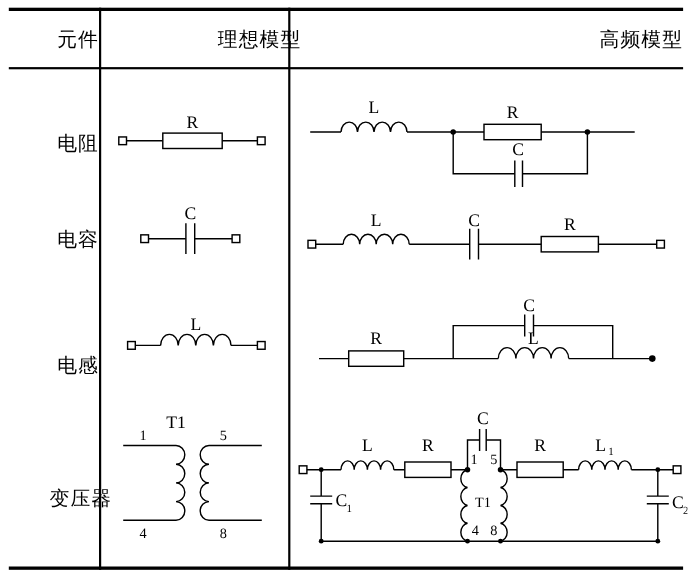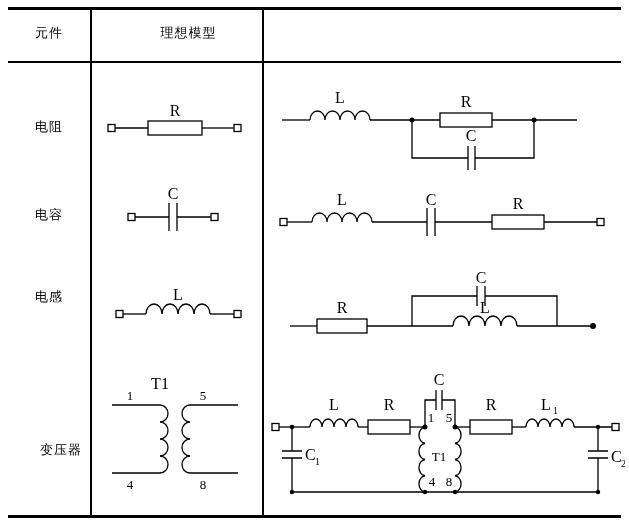--- a/index.html
+++ b/index.html
@@ -1,19 +1,19 @@
 <!DOCTYPE html>
 <html><head>
 <meta charset="utf-8">
 <style>
   html,body{margin:0;padding:0;background:#fff;}
   #stage{position:relative;width:629px;height:528px;background:#ffffff;overflow:hidden;
          font-family:"Liberation Serif","DejaVu Serif",serif;color:#000;}
   .hline,.vline{position:absolute;background:#000;}
-  .celltext{position:absolute;text-align:center;font-size:13px;letter-spacing:1px;font-family:Liberation Serif, serif;}
+  .celltext{position:absolute;text-align:right;font-size:18px;letter-spacing:1px;font-family:Liberation Serif, serif;}
   .diagram{position:absolute;}
   svg text{font-family:"Liberation Serif","DejaVu Serif",serif;font-size:16px;fill:#000;}
   svg text.small{font-size:13px;}
   svg text.sub{font-size:10px;}
   svg .wire{stroke:#000;stroke-width:1.3;fill:none;}
   svg .box{stroke:#000;stroke-width:1.3;fill:#fff;}
   svg .dot{fill:#000;stroke:none;}
 </style>
 </head>
 <body>
@@ -21,24 +21,25 @@
 <div id="stage">
 
   <div class="hline" style="left:8px;top:7px;width:613px;height:2.5px;"></div>
   <div class="hline" style="left:8px;top:61px;width:613px;height:1.5px;"></div>
   <div class="hline" style="left:8px;top:515px;width:613px;height:3px;"></div>
   <div class="vline" style="left:90px;top:7px;width:1.5px;height:511px;"></div>
   <div class="vline" style="left:262px;top:7px;width:1.5px;height:511px;"></div>
 
   <div class="celltext" style="left:8px;top:24px;width:82px;">元件</div>
   <div class="celltext" style="left:91px;top:24px;width:171px;margin-left:12px;">理想模型</div>
+  <div class="celltext" style="left:263px;top:24px;width:358px;">高频模型</div>
 
   <div class="celltext" style="left:8px;top:206px;width:82px;">电容</div>
   <div class="celltext" style="left:8px;top:118px;width:82px;">电阻</div>
-  <div class="celltext" style="left:8px;top:288px;width:82px;">电感</div>
+  <div class="celltext" style="left:8px;top:320px;width:82px;">电感</div>
   <div class="celltext" style="left:20px;top:441px;width:82px;">变压器</div>
 
   <svg class="diagram" style="left:96px;top:103px;" width="160" height="50" viewBox="0 0 160 50">
     <rect class="box" x="12" y="21.5" width="7" height="7"></rect>
     <path class="wire" d="M19,25 L52,25"></path>
     <rect class="box" x="52" y="18" width="54" height="14"></rect>
     <text x="79" y="13" text-anchor="middle">R</text>
     <path class="wire" d="M106,25 L138,25"></path>
     <rect class="box" x="138" y="21.5" width="7" height="7"></rect>
   </svg>

